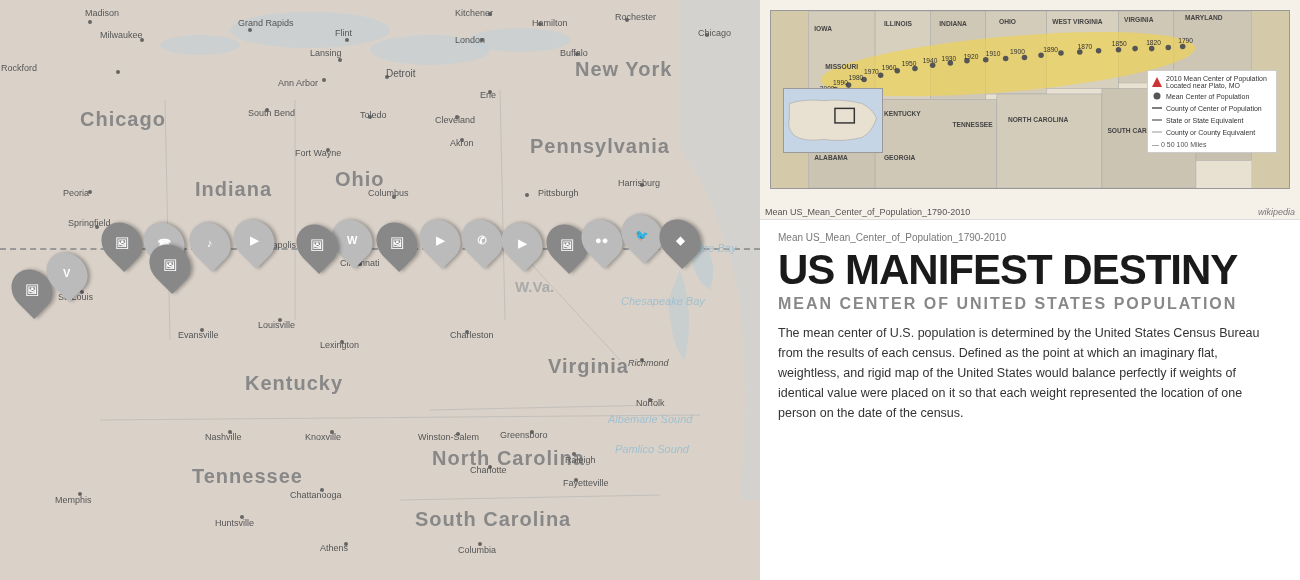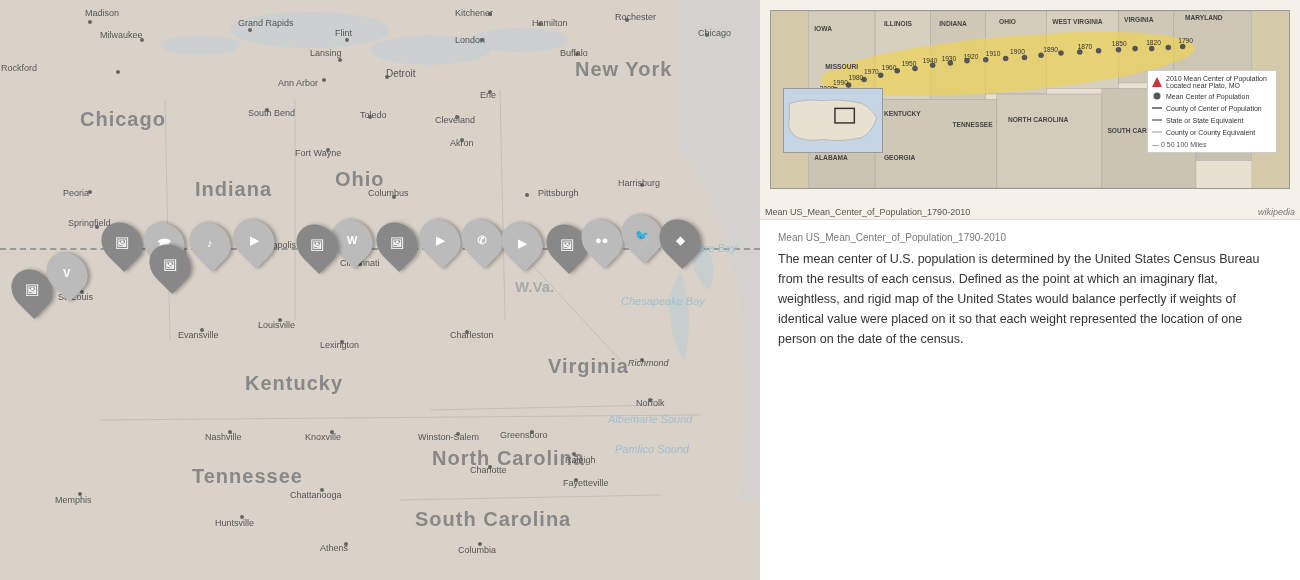--- a/index.html
+++ b/index.html
@@ -263,20 +263,21 @@
 
       <line x1="400" y1="500" x2="660" y2="495"></line>
     </g>
   </svg>
 
   <div class="dashed-line"></div>
 
   <div class="map-label large" style="left:80px;top:108px">Chicago</div>
   <div class="map-label large" style="left:195px;top:178px">Indiana</div>
   <div class="map-label large" style="left:335px;top:168px">Ohio</div>
+  <div class="map-label large" style="left:530px;top:135px">Pennsylvania</div>
   <div class="map-label large" style="left:575px;top:58px">New York</div>
   <div class="map-label medium" style="left:515px;top:278px">W.Va.</div>
   <div class="map-label large" style="left:548px;top:355px">Virginia</div>
   <div class="map-label large" style="left:245px;top:372px">Kentucky</div>
   <div class="map-label large" style="left:192px;top:465px">Tennessee</div>
   <div class="map-label large" style="left:432px;top:447px">North Carolina</div>
   <div class="map-label large" style="left:415px;top:508px">South Carolina</div>
 
   <div class="water-label" style="left:668px;top:242px">Delaware Bay</div>
   <div class="water-label" style="left:621px;top:295px">Chesapeake Bay</div>
@@ -607,15 +608,17 @@
         </div>
       </div>
 
       <div class="wiki-caption">wikipedia</div>
       <div class="wiki-source">Mean US_Mean_Center_of_Population_1790-2010</div>
     </div>
   </div>
 
   <div id="content-area">
     <div class="map-source-line">Mean US_Mean_Center_of_Population_1790-2010</div>
+    <div class="main-title">US MANIFEST DESTINY</div>
+    <div class="subtitle">MEAN CENTER OF UNITED STATES POPULATION</div>
     <div class="description">The mean center of U.S. population is determined by the United States Census Bureau from the results of each census. Defined as the point at which an imaginary flat, weightless, and rigid map of the United States would balance perfectly if weights of identical value were placed on it so that each weight represented the location of one person on the date of the census.</div>
   </div>
 </div>
 
 </body></html>

